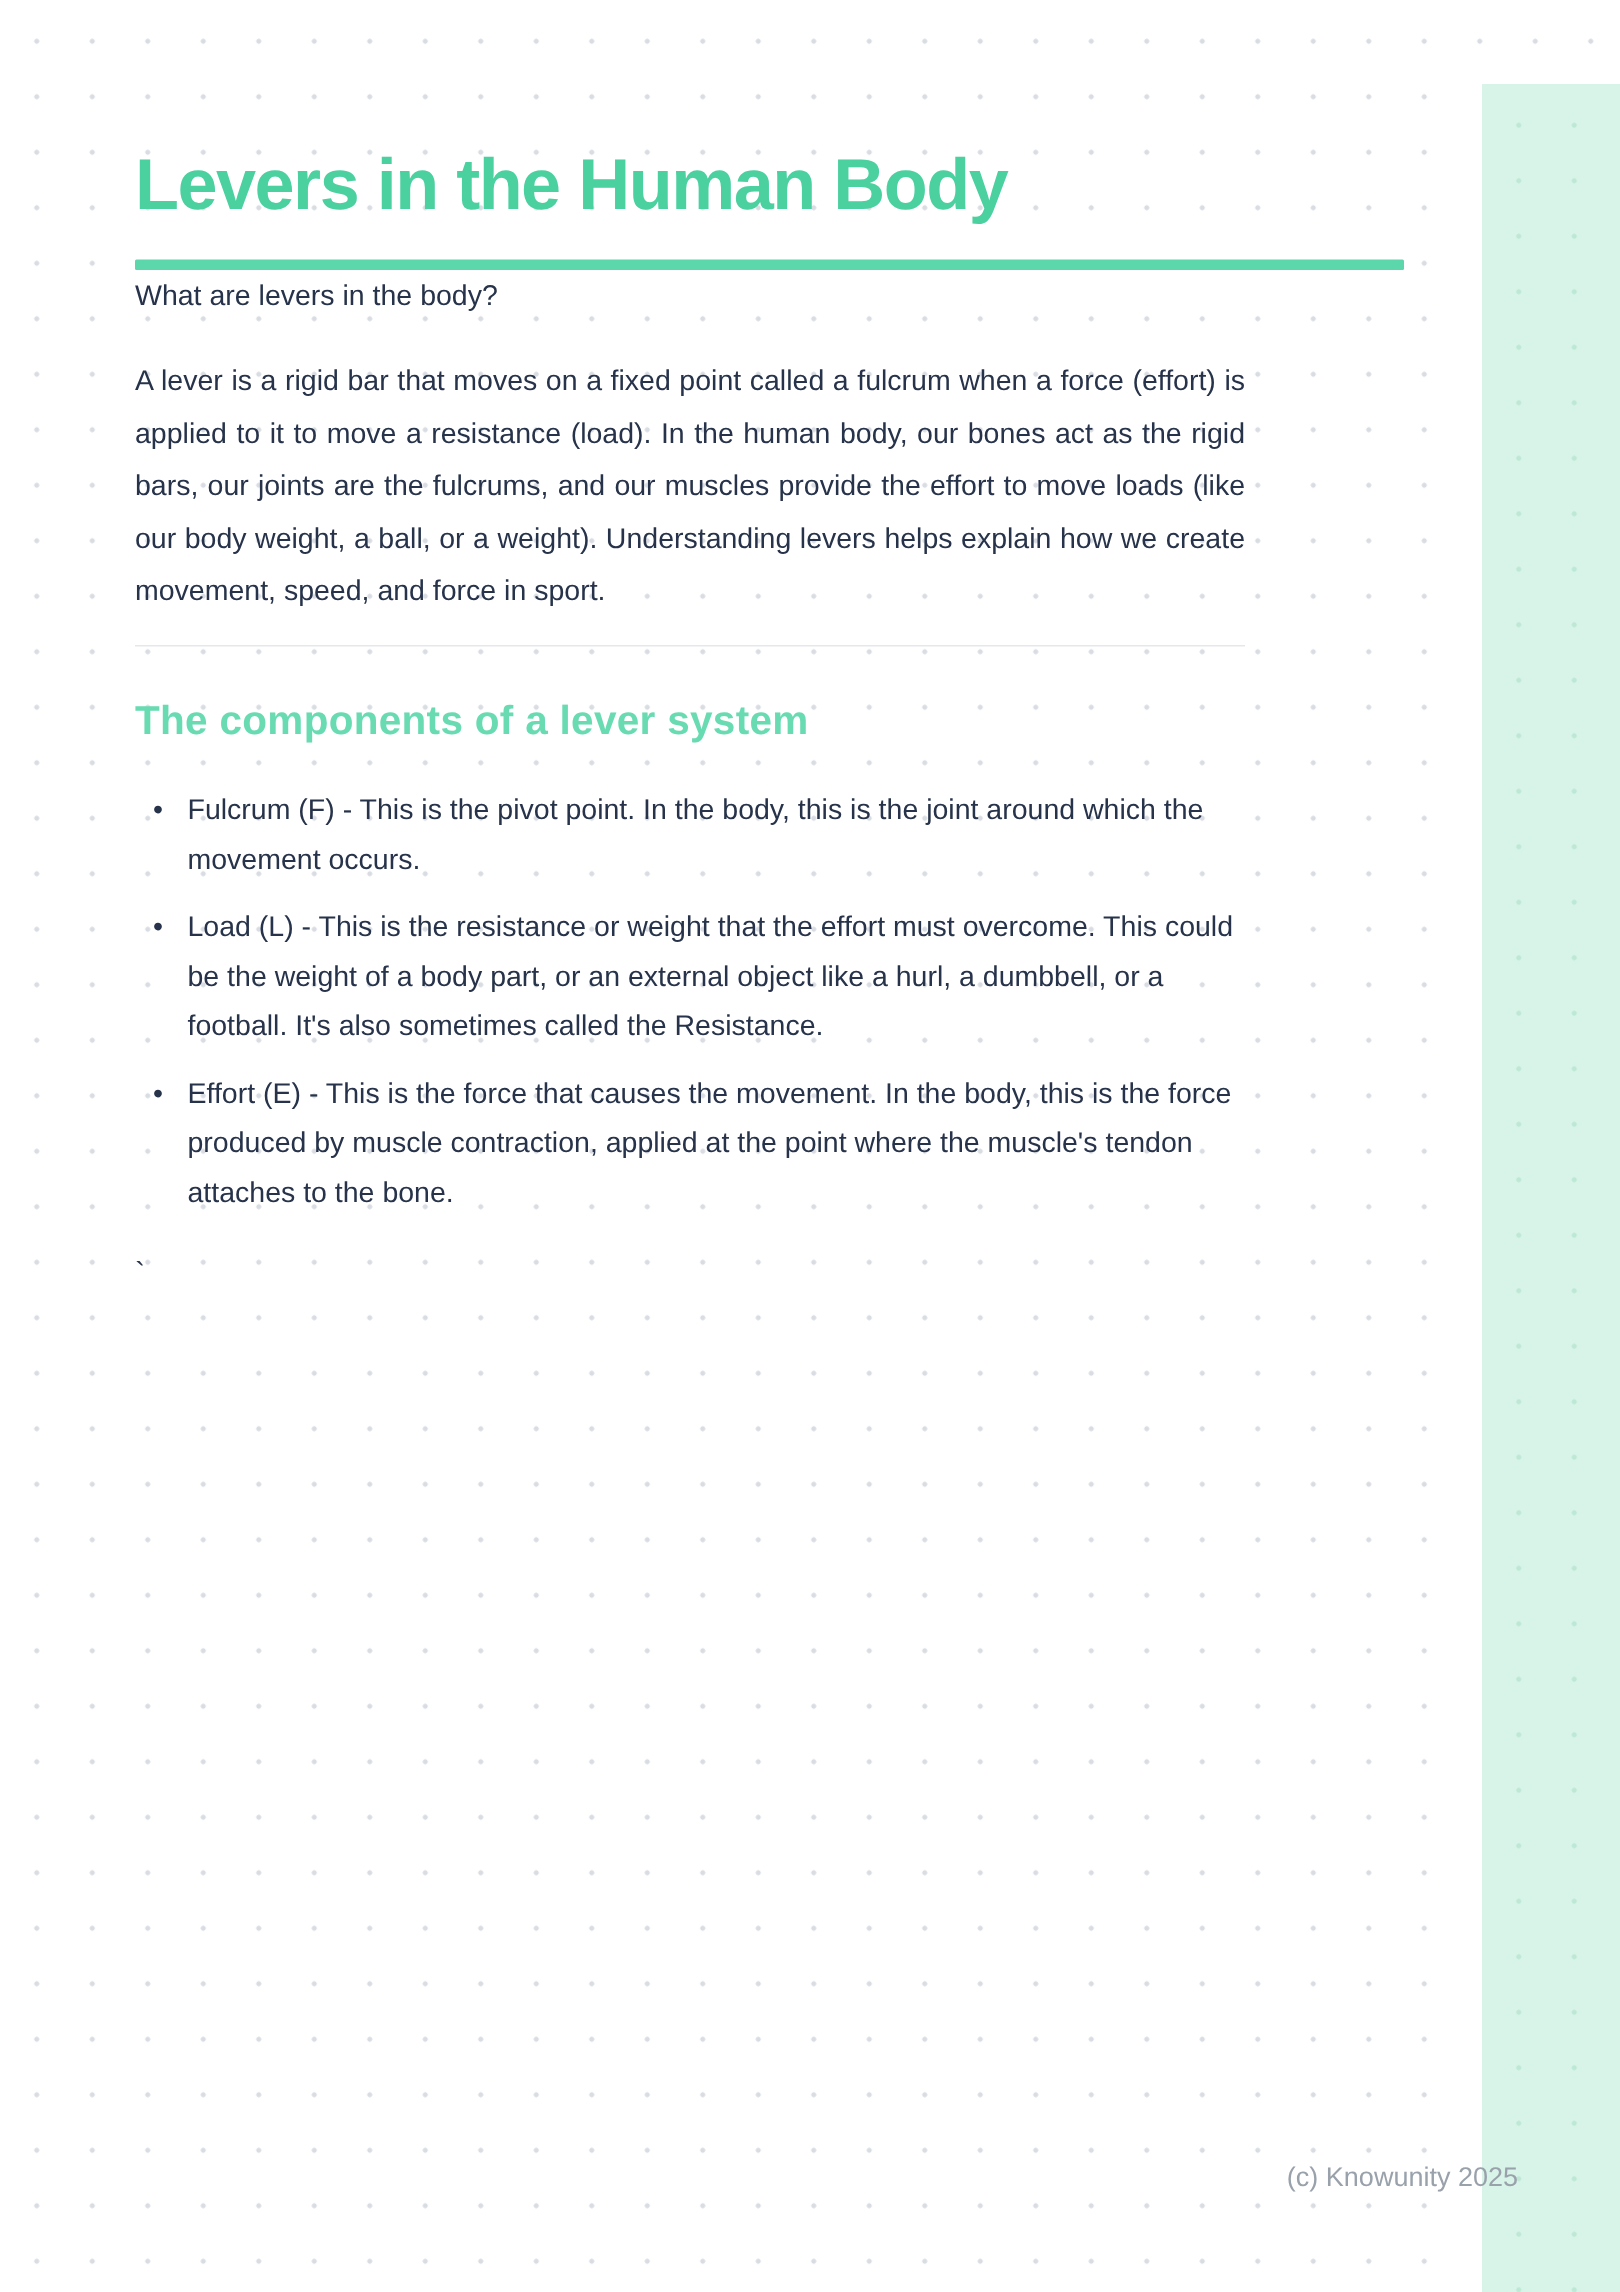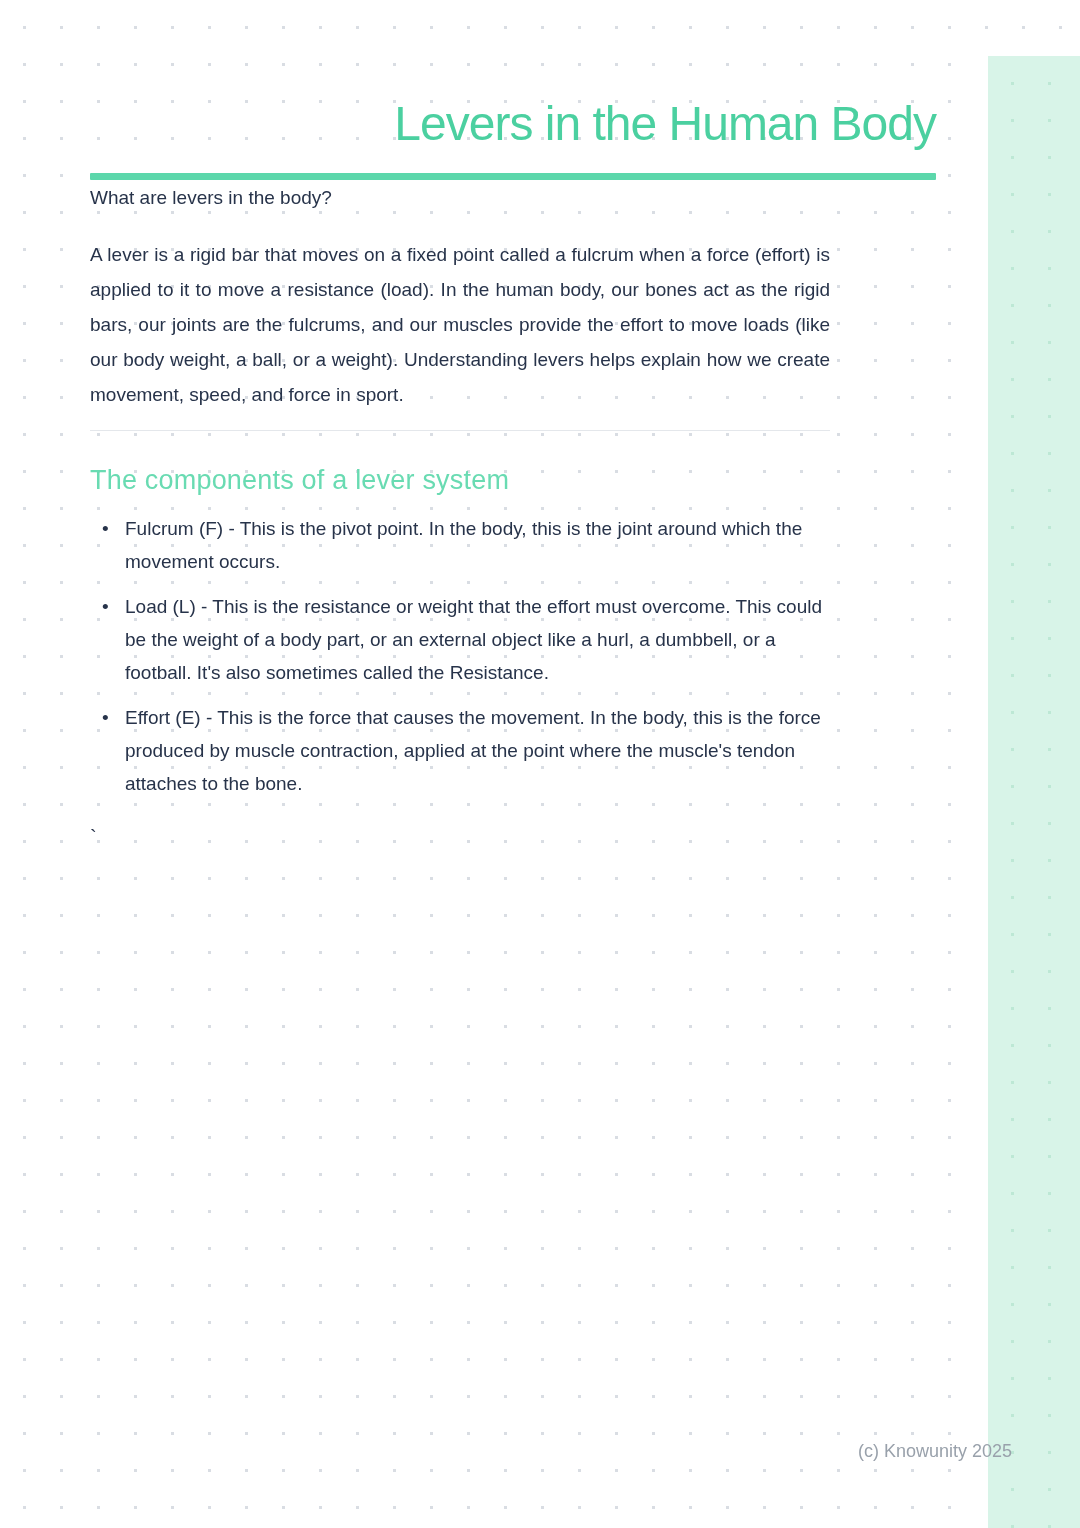--- a/index.html
+++ b/index.html
@@ -21,45 +21,45 @@
   .right-stripe {
     position: absolute; top: 56px; right: 0; width: 92px;
     height: calc(100% - 56px);
     background-color: #d8f4e8;
     background-image: radial-gradient(circle, #bde8d5 1.6px, transparent 1.8px);
     background-size: 37px 37px;
     background-position: 6px 9px;
   }
   .content { position: absolute; left: 90px; top: 96px; width: 846px; }
   h1.title {
-    font-size: 48px; font-weight: 400; letter-spacing: -1px;
-    color: #4bd0a0; line-height: 1.15; text-align: right;
+    font-size: 48px; font-weight: 700; letter-spacing: -1px;
+    color: #4bd0a0; line-height: 1.15;
   }
   .title-underline {
     width: 100%; height: 7px; background: #5cd7ab; margin-top: 22px;
     border-radius: 1px;
   }
   .intro-question { font-size: 19px; line-height: 35px; }
   p.body-par {
     margin-top: 22px; font-size: 19px; line-height: 35px;
     text-align: justify; width: 740px;
   }
   hr.divider {
     margin-top: 18px; border: none; border-top: 1px solid #e4e7eb; width: 740px;
   }
   h2.section-heading {
-    margin-top: 34px; font-size: 27px; font-weight: 400;
+    margin-top: 34px; font-size: 27px; font-weight: 700;
     color: #69dbb2; letter-spacing: 0.2px;
   }
   p.section-par {
     margin-top: 22px; font-size: 19px; line-height: 34px;
     text-align: justify; width: 740px;
   }
   ul.components {
-    margin-top: 16px; list-style: none; width: 740px; padding-left: 35px;
+    margin-top: 28px; list-style: none; width: 740px; padding-left: 35px;
   }
   ul.components li {
     position: relative; font-size: 19px; line-height: 33px; margin-bottom: 12px;
   }
   ul.components li::before {
     content: "\2022"; position: absolute; left: -23px; top: 0;
     font-size: 19px; color: #27334a;
   }
   .b { font-weight: 400; }
   .stray { margin-top: 26px; font-size: 20px; }

